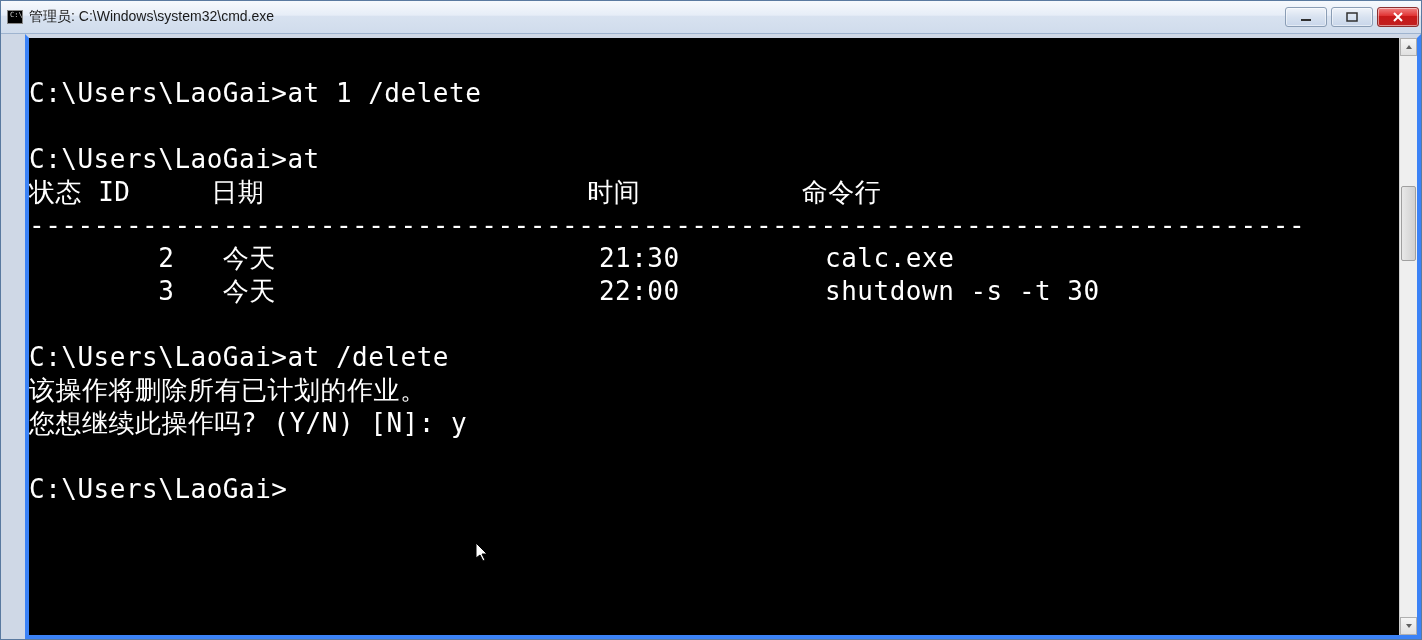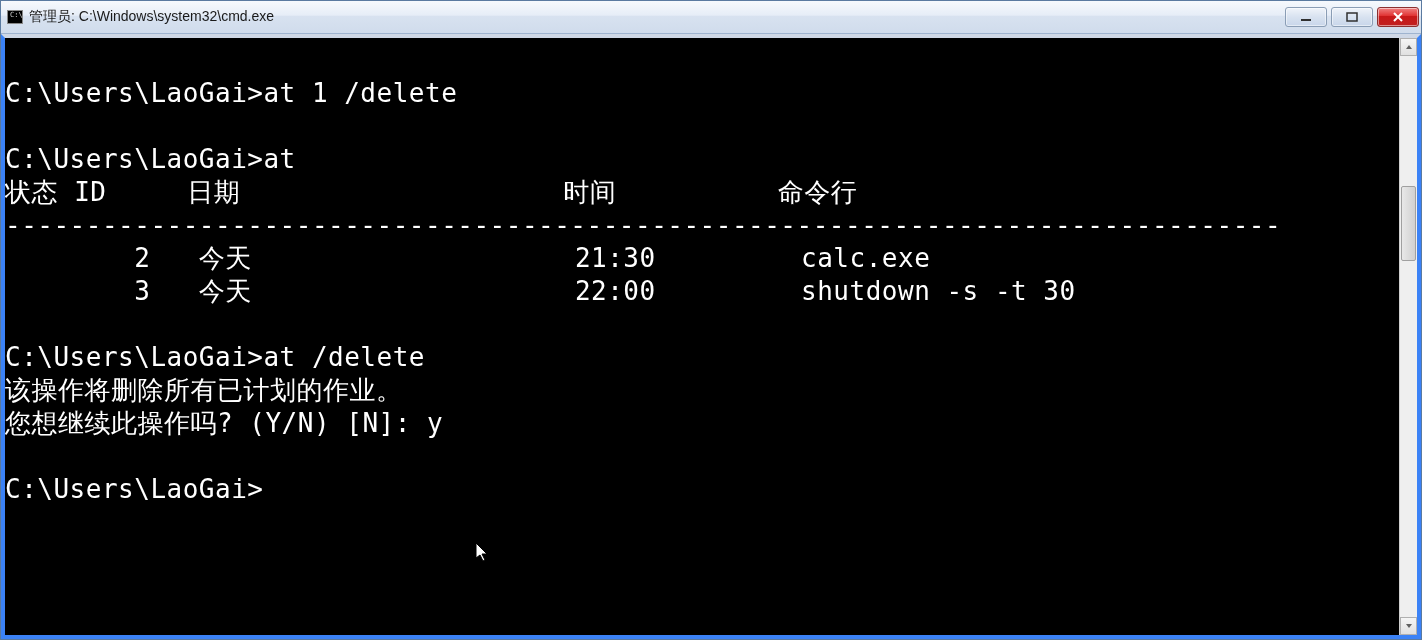--- a/index.html
+++ b/index.html
@@ -82,20 +82,21 @@
   .win-btn svg {
     display: block;
   }
   .client-area {
     flex: 1;
     display: flex;
     background: #6d28d9;
     position: relative;
     border: 4px solid #3b82f6;
     border-top: 4px solid #cfd8e6;
+    margin-left: 24px;
   }
   .terminal {
     flex: 1;
     background: #000;
     color: #fff;
     font-family: "NSimSun", "SimSun", "Consolas", monospace;
     font-size: 26px;
     line-height: 33px;
     padding: 6px 0 0 0;
     white-space: pre;

